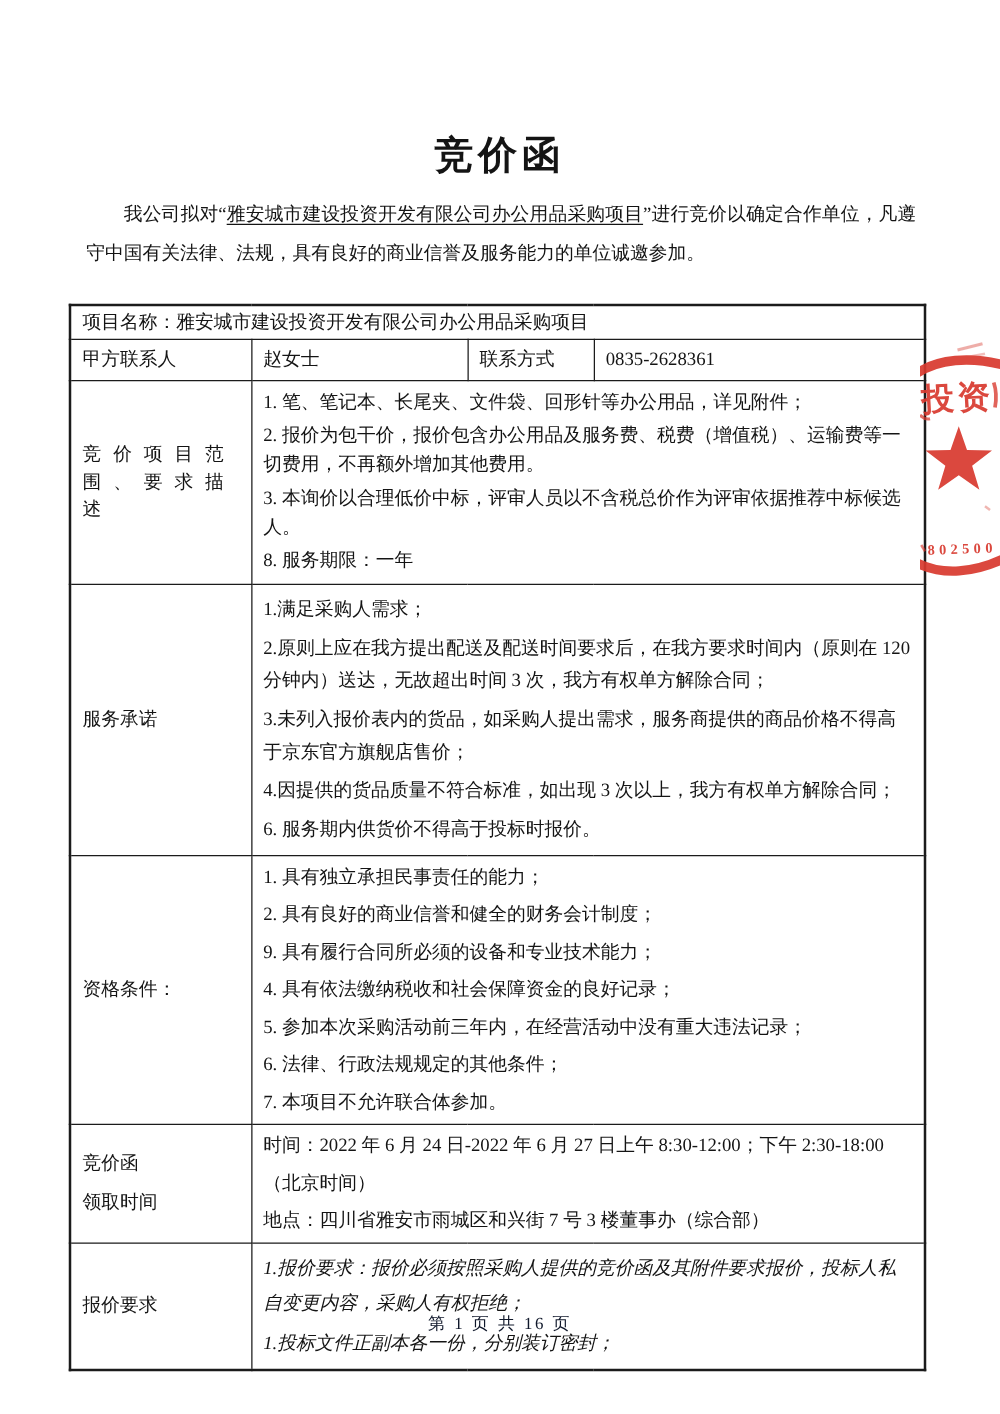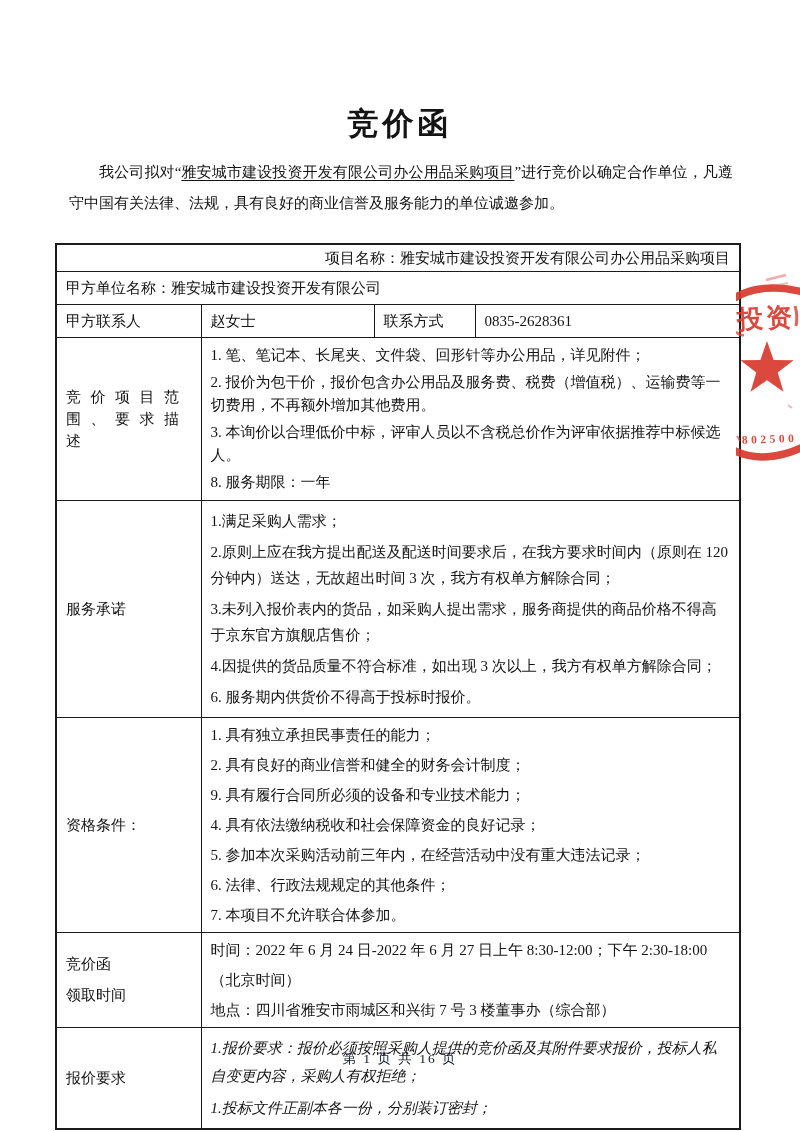--- a/index.html
+++ b/index.html
@@ -35,21 +35,21 @@
     border: 2px solid #1b1b1b;
   }
   .bid-table td {
     border: 1px solid #1b1b1b;
     padding: 2px 9px;
     vertical-align: middle;
     line-height: 22px;
   }
   .label-cell { padding: 2px 6px 2px 9px; }
 
-  tr.r1 td { height: 27px; text-align: right; }
+  tr.r1 td { height: 27px; }
   tr.r2 td { height: 33px; }
   tr.r3 td { height: 33px; }
   tr.r4 td { height: 122px; }
   tr.r5 td { height: 196px; }
   tr.r6 td { height: 212px; }
   tr.r7 td { height: 62px; }
   tr.r8 td { height: 90px; }
 
   .scope-label { letter-spacing: 9.5px; line-height: 35px; }
   .pickup-label div { line-height: 31px; }
@@ -88,23 +88,20 @@
 <table class="bid-table">
   <colgroup>
     <col style="width:145px">
       <col style="width:173px">
       <col style="width:101px">
       <col style="width:265px">
   </colgroup>
   <tbody>
       <tr class="r1">
     <td colspan="4">项目名称：雅安城市建设投资开发有限公司办公用品采购项目</td>
-  </tr>
-  <tr class="r2">
-    <td colspan="4">甲方单位名称：雅安城市建设投资开发有限公司</td>
   </tr>
   <tr class="r3">
     <td class="label-cell">甲方联系人</td>
     <td>赵女士</td>
     <td>联系方式</td>
     <td>0835-2628361</td>
   </tr>
   <tr class="r4">
     <td class="label-cell scope-label">竞价项目范围、要求描述</td>
     <td colspan="3">

